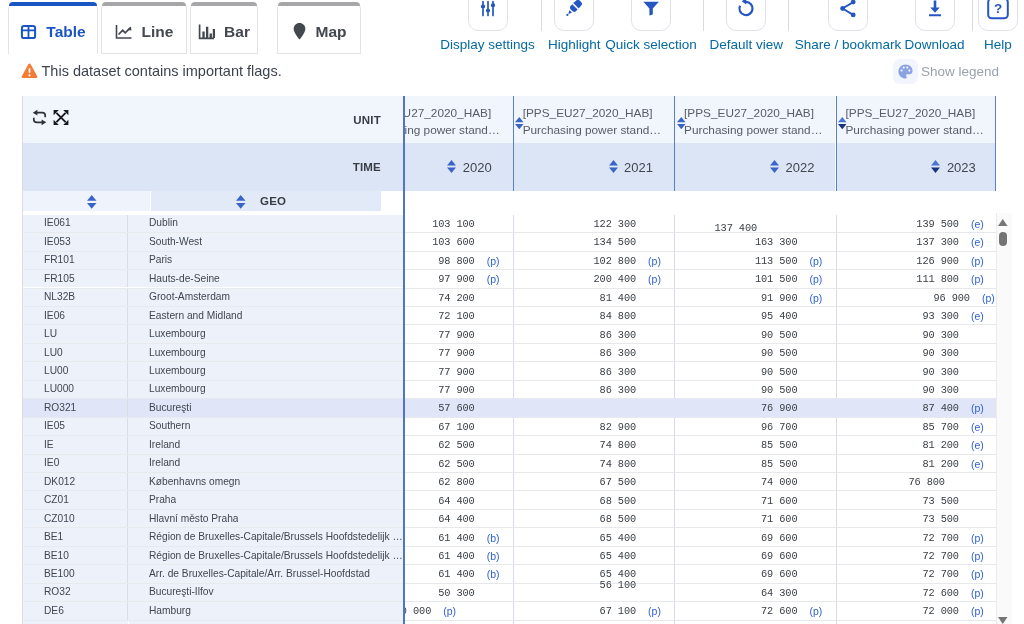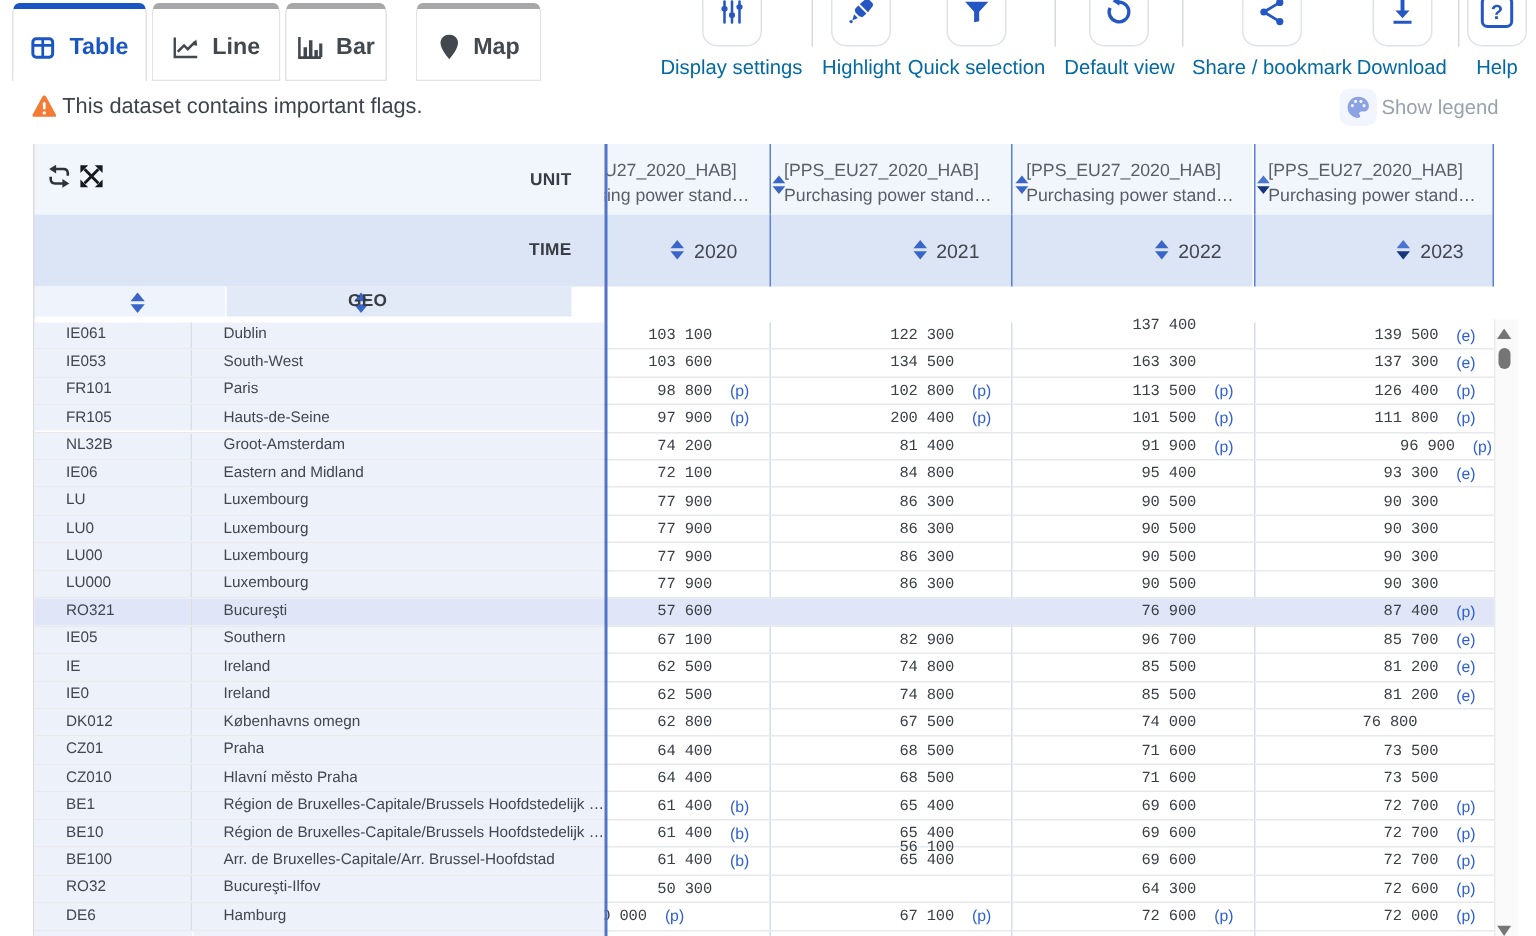--- a/index.html
+++ b/index.html
@@ -162,21 +162,21 @@
     </g>
   </svg>
 <svg style="position:absolute;left:87.3px;top:194.5px;overflow:visible" width="9.5" height="13.7">
     <path d="M0 5.8 L4.7 0 L9.5 5.8 Z" fill="#3a65c8"></path>
     <path d="M0 7.9 L4.7 13.7 L9.5 7.9 Z" fill="#3a65c8"></path>
   </svg>
 <svg style="position:absolute;left:235.8px;top:194.5px;overflow:visible" width="9.5" height="13.7">
     <path d="M0 5.8 L4.7 0 L9.5 5.8 Z" fill="#3a65c8"></path>
     <path d="M0 7.9 L4.7 13.7 L9.5 7.9 Z" fill="#3a65c8"></path>
   </svg>
-<div class="abs hl" style="left:232px;top:194.8px">GEO</div>
+<div class="abs hl" style="left:260px;top:194.8px">GEO</div>
 <div class="abs" style="left:22px;top:96.0px;width:1px;height:528.0px;background:#dcdcdf"></div>
 <div class="abs" style="left:22.5px;top:214.70px;width:104.5px;height:17.45px;background:#edf1fa"></div>
 <div class="abs" style="left:127px;top:214.70px;width:1px;height:17.45px;background:#dadde4"></div>
 <div class="abs" style="left:128px;top:214.70px;width:275px;height:17.45px;background:#edf1fa"></div>
 <div class="abs code" style="top:217.40px">IE061</div>
 <div class="abs name" style="top:217.40px">Dublin</div>
 <div class="abs" style="left:22.5px;top:233.15px;width:104.5px;height:17.45px;background:#edf1fa"></div>
 <div class="abs" style="left:127px;top:233.15px;width:1px;height:17.45px;background:#dadde4"></div>
 <div class="abs" style="left:128px;top:233.15px;width:275px;height:17.45px;background:#edf1fa"></div>
 <div class="abs code" style="top:235.85px">IE053</div>
@@ -338,21 +338,21 @@
 <div class="abs" style="left:271.1px;top:118.7px;width:1px;height:409.3px;background:#d7dcea"></div>
 <div class="abs" style="left:432.5px;top:118.7px;width:1px;height:409.3px;background:#d7dcea"></div>
 <div class="abs" style="left:-51.7px;top:118.70px;width:161.4px;height:18.45px;display:flex;align-items:center;justify-content:flex-end;padding-right:11px">
       <span class="val">103 100</span>
       <span class="flag"></span>
     </div>
 <div class="abs" style="left:109.7px;top:118.70px;width:161.4px;height:18.45px;display:flex;align-items:center;justify-content:flex-end;padding-right:11px">
       <span class="val">122 300</span>
       <span class="flag"></span>
     </div>
-<div class="abs" style="left:271.1px;top:112px;width:161.4px;height:18.45px;display:flex;align-items:center;justify-content:flex-end;padding-right:11px">
+<div class="abs" style="left:271.1px;top:123px;width:161.4px;height:18.45px;display:flex;align-items:center;justify-content:center;padding-right:11px">
       <span class="val">137 400</span>
       <span class="flag"></span>
     </div>
 <div class="abs" style="left:432.5px;top:118.70px;width:161.4px;height:18.45px;display:flex;align-items:center;justify-content:flex-end;padding-right:11px">
       <span class="val">139 500</span>
       <span class="flag">(e)</span>
     </div>
 <div class="abs" style="left:0;top:136.15px;width:593px;height:1px;background:#e6e8ec"></div>
 <div class="abs" style="left:-51.7px;top:137.15px;width:161.4px;height:18.45px;display:flex;align-items:center;justify-content:flex-end;padding-right:11px">
       <span class="val">103 600</span>
@@ -377,21 +377,21 @@
     </div>
 <div class="abs" style="left:109.7px;top:155.60px;width:161.4px;height:18.45px;display:flex;align-items:center;justify-content:flex-end;padding-right:11px">
       <span class="val">102 800</span>
       <span class="flag">(p)</span>
     </div>
 <div class="abs" style="left:271.1px;top:155.60px;width:161.4px;height:18.45px;display:flex;align-items:center;justify-content:flex-end;padding-right:11px">
       <span class="val">113 500</span>
       <span class="flag">(p)</span>
     </div>
 <div class="abs" style="left:432.5px;top:155.60px;width:161.4px;height:18.45px;display:flex;align-items:center;justify-content:flex-end;padding-right:11px">
-      <span class="val">126 400</span>
+      <span class="val">126 900</span>
       <span class="flag">(p)</span>
     </div>
 <div class="abs" style="left:0;top:173.05px;width:593px;height:1px;background:#e6e8ec"></div>
 <div class="abs" style="left:-51.7px;top:174.05px;width:161.4px;height:18.45px;display:flex;align-items:center;justify-content:flex-end;padding-right:11px">
       <span class="val">97 900</span>
       <span class="flag">(p)</span>
     </div>
 <div class="abs" style="left:109.7px;top:174.05px;width:161.4px;height:18.45px;display:flex;align-items:center;justify-content:flex-end;padding-right:11px">
       <span class="val">200 400</span>
       <span class="flag">(p)</span>
@@ -671,21 +671,21 @@
     </div>
 <div class="abs" style="left:432.5px;top:469.25px;width:161.4px;height:18.45px;display:flex;align-items:center;justify-content:flex-end;padding-right:11px">
       <span class="val">72 700</span>
       <span class="flag">(p)</span>
     </div>
 <div class="abs" style="left:0;top:486.70px;width:593px;height:1px;background:#e6e8ec"></div>
 <div class="abs" style="left:-51.7px;top:487.70px;width:161.4px;height:18.45px;display:flex;align-items:center;justify-content:flex-end;padding-right:11px">
       <span class="val">50 300</span>
       <span class="flag"></span>
     </div>
-<div class="abs" style="left:109.7px;top:460px;width:161.4px;height:18.45px;display:flex;align-items:center;justify-content:flex-end;padding-right:11px">
+<div class="abs" style="left:109.7px;top:480px;width:161.4px;height:18.45px;display:flex;align-items:center;justify-content:flex-end;padding-right:11px">
       <span class="val">56 100</span>
       <span class="flag"></span>
     </div>
 <div class="abs" style="left:271.1px;top:487.70px;width:161.4px;height:18.45px;display:flex;align-items:center;justify-content:flex-end;padding-right:11px">
       <span class="val">64 300</span>
       <span class="flag"></span>
     </div>
 <div class="abs" style="left:432.5px;top:487.70px;width:161.4px;height:18.45px;display:flex;align-items:center;justify-content:flex-end;padding-right:11px">
       <span class="val">72 600</span>
       <span class="flag">(p)</span>

